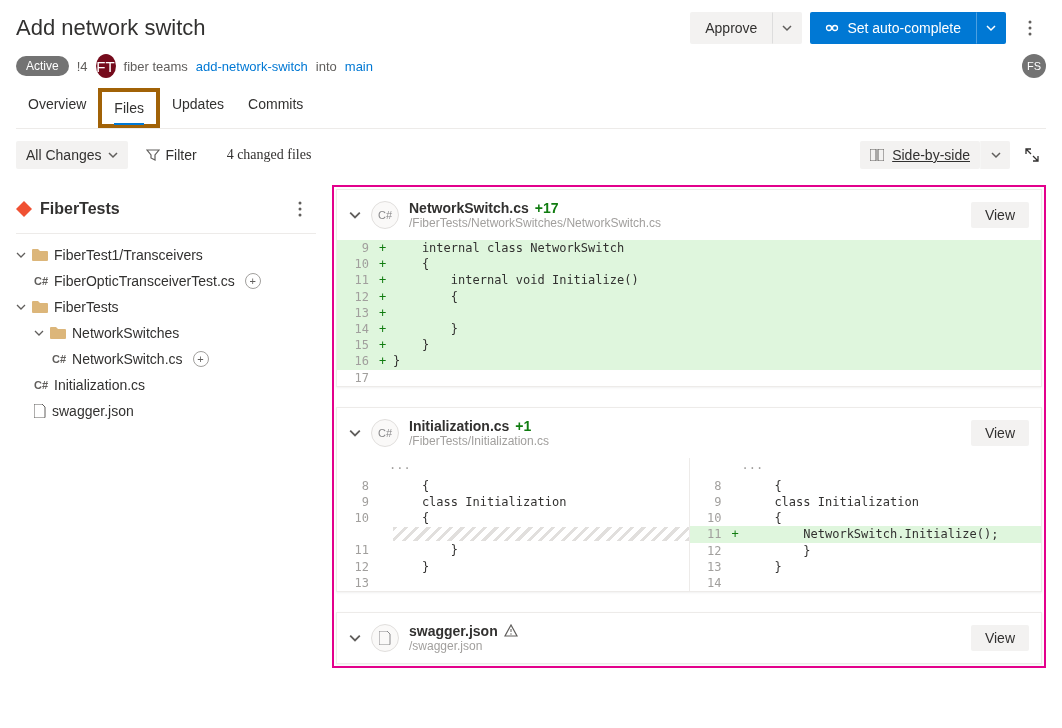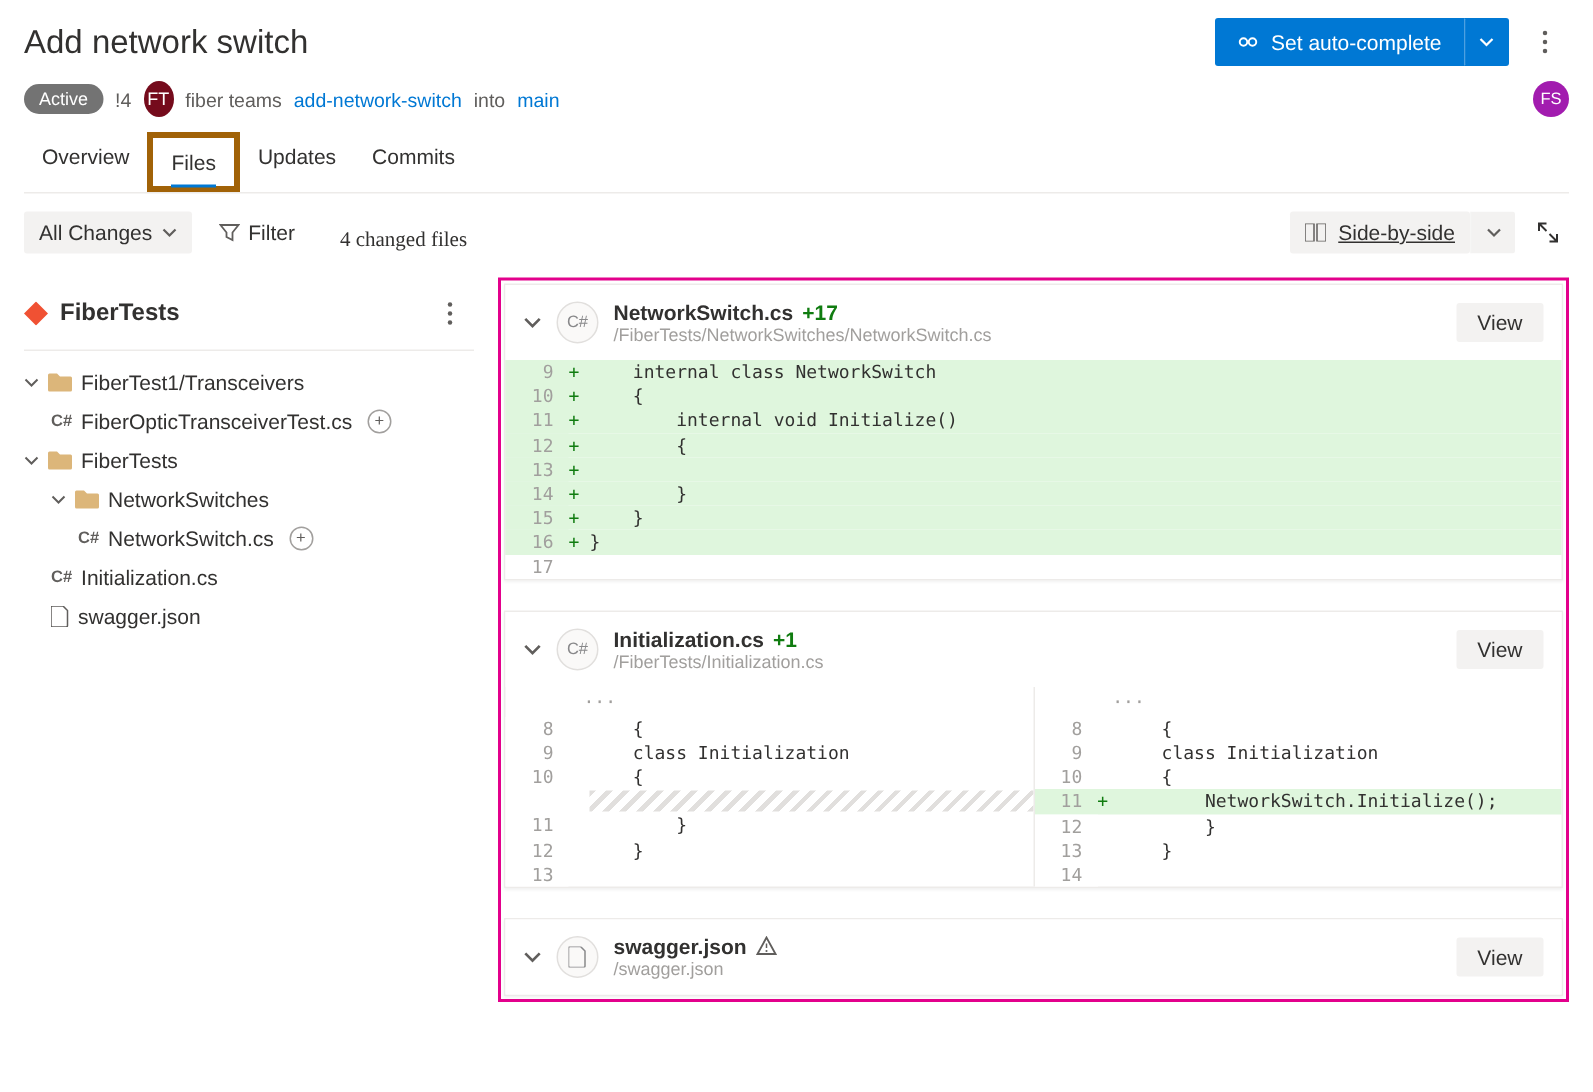--- a/index.html
+++ b/index.html
@@ -13,30 +13,30 @@
   .btn-blue { background: #0078d4; color: #fff; }
   .btn-split { display: flex; }
   .btn-split .btn { border-radius: 2px 0 0 2px; }
   .btn-split .chev { width: 30px; justify-content: center; padding: 0; border-radius: 0 2px 2px 0; border-left: 1px solid rgba(255,255,255,.3); }
   .btn-gray.chev { border-left: 1px solid #ddd; }
   .dots { width: 32px; height: 32px; display: flex; align-items: center; justify-content: center; cursor: pointer; color: #605e5c; }
   .header-row2 { display: flex; align-items: center; justify-content: space-between; margin-bottom: 10px; }
   .meta-left { display: flex; align-items: center; gap: 8px; }
   .badge-active { background: #737373; color: #fff; padding: 3px 10px; border-radius: 10px; font-size: 12px; }
   .prid { color: #605e5c; font-size: 13px; }
-  .avatar-sm { width: 20px; height: 24px; border-radius: 50%; background: #750b1c; color: #fff; font-size: 12px; display: flex; align-items: center; justify-content: center; }
-  .avatar-md { width: 24px; height: 24px; border-radius: 50%; background: #a21caf; color: #fff; font-size: 11px; display: flex; align-items: center; justify-content: center; }
+  .avatar-sm { width: 20px; height: 24px; border-radius: 50%; background: #750b1c; color: #fff; font-size: 15px; display: flex; align-items: center; justify-content: center; }
+  .avatar-md { width: 24px; height: 24px; border-radius: 50%; background: #737373; color: #fff; font-size: 11px; display: flex; align-items: center; justify-content: center; }
   .meta-text { font-size: 13px; color: #605e5c; }
   .branch-link { color: #0078d4; }
   .tabs { display: flex; gap: 0; border-bottom: 1px solid #edebe9; margin-top: 4px; }
   .tab { padding: 8px 12px; cursor: pointer; font-size: 14px; color: #323130; position: relative; }
   .tab.active::after { content: ""; position: absolute; bottom: -1px; left: 12px; right: 12px; height: 2px; background: #0078d4; }
   .tab.boxed { border: 4px solid #a16207; }
   .toolbar { display: flex; align-items: center; justify-content: space-between; padding: 12px 16px; }
-  .toolbar-left { display: flex; align-items: flex-end; gap: 8px; }
+  .toolbar-left { display: flex; align-items: center; gap: 8px; }
   .toolbar-right { display: flex; align-items: center; gap: 8px; text-decoration: underline; }
   .dropdown-btn { display: flex; align-items: center; gap: 6px; padding: 6px 10px; background: #f3f2f1; border-radius: 2px; cursor: pointer; font-size: 14px; }
   .filter-btn { display: flex; align-items: center; gap: 6px; padding: 6px 10px; cursor: pointer; font-size: 14px; }
   .changed-text { font-size: 14px; color: #323130; margin-left: 12px; font-family: Liberation Serif, serif; }
   .expand-icon { cursor: pointer; padding: 6px; }
 
   .body { display: flex; padding: 4px 16px 16px; gap: 16px; }
   .sidebar { width: 300px; flex-shrink: 0; }
   .sidebar-head { display: flex; align-items: center; justify-content: space-between; padding: 8px 0; border-bottom: 1px solid #edebe9; margin-bottom: 8px; }
   .repo-title { display: flex; align-items: center; gap: 8px; font-size: 16px; font-weight: 600; }
@@ -78,20 +78,28 @@
   .ml2 { margin-left: 2px; }
 </style>
 </head>
 <body>
 
 <div class="header">
   <div class="header-row1">
     <div class="title">Add network switch</div>
     <div class="header-actions">
       <div class="btn-split">
+        <div class="btn btn-gray">Approve</div>
+        <div class="btn btn-gray chev">
+          <svg class="chev-svg" width="10" height="10" viewBox="0 0 10 10">
+              <path d="M1 3l4 4 4-4" stroke="#605e5c" stroke-width="1.5" fill="none"></path>
+            </svg>
+        </div>
+      </div>
+      <div class="btn-split">
         <div class="btn btn-blue">
           <svg width="14" height="14" viewBox="0 0 14 14">
               <circle cx="4" cy="7" r="2.5" fill="none" stroke="#fff" stroke-width="1.3"></circle>
               <circle cx="10" cy="7" r="2.5" fill="none" stroke="#fff" stroke-width="1.3"></circle>
             </svg>
           <span>Set auto-complete</span>
         </div>
         <div class="btn btn-blue chev">
           <svg class="chev-svg" width="10" height="10" viewBox="0 0 10 10">
               <path d="M1 3l4 4 4-4" stroke="#fff" stroke-width="1.5" fill="none"></path>

